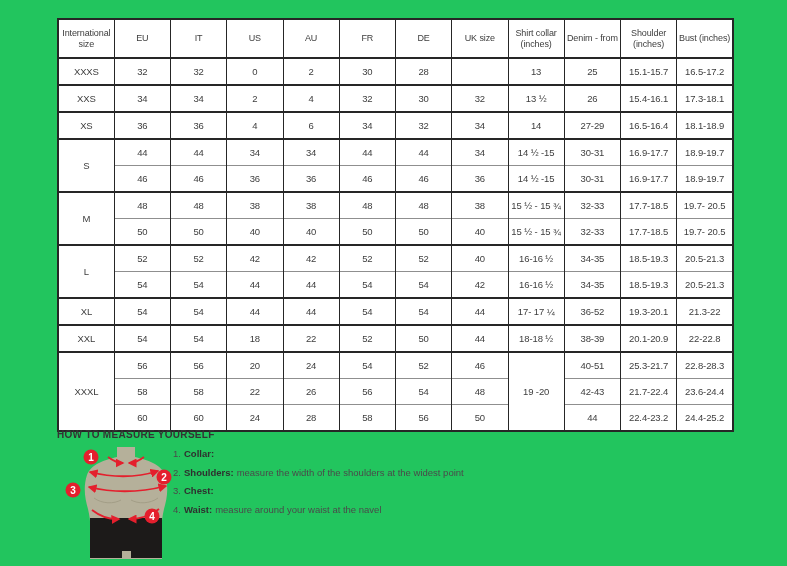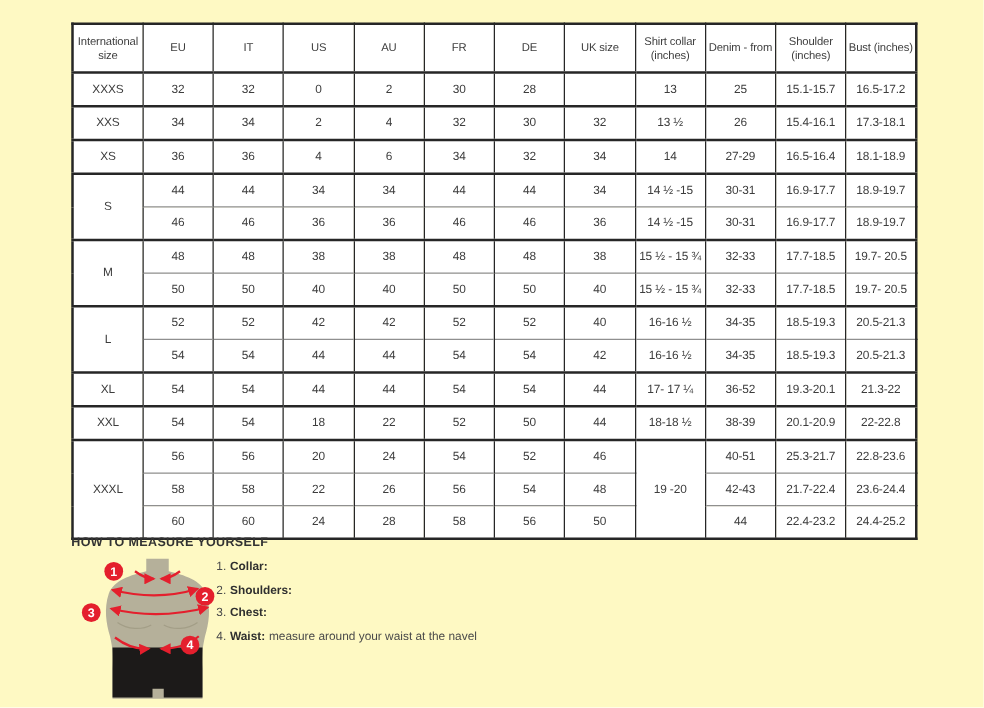--- a/index.html
+++ b/index.html
@@ -1,16 +1,16 @@
 <!DOCTYPE html>
 <html><head>
 <meta charset="utf-8">
 <style>
   html,body{margin:0;padding:0;background:#fff;}
-  .page{position:relative;width:787px;height:566px;background:#fef9c3;overflow:hidden;
+  .page{position:relative;width:787px;height:566px;background:#22c55e;overflow:hidden;
         font-family:"Liberation Sans", sans-serif;color:#3d3d3d;}
 
   
   table.size-chart{position:absolute;left:57px;top:18px;width:677px;border-collapse:collapse;
         table-layout:fixed;font-size:9.5px;letter-spacing:-0.1px;color:#3d3d3d;
         border:2px solid #262626;}
   table.size-chart th, table.size-chart td{
         border-left:1px solid #262626;text-align:center;vertical-align:middle;
         padding:0 1px;height:25px;font-weight:400;background:#fff;}
   table.size-chart thead th{height:37px;font-size:9px;line-height:11px;
@@ -208,21 +208,21 @@
           <td>56</td>
           <td>56</td>
           <td>20</td>
           <td>24</td>
           <td>54</td>
           <td>52</td>
           <td>46</td>
           <td rowspan="3">19 -20</td>
           <td>40-51</td>
           <td>25.3-21.7</td>
-          <td>22.8-23.6</td>
+          <td>22.8-28.3</td>
         </tr>
         <tr>
           <td>58</td>
           <td>58</td>
           <td>22</td>
           <td>26</td>
           <td>56</td>
           <td>54</td>
           <td>48</td>
           <td>42-43</td>
@@ -291,20 +291,21 @@
   </div>
 
   <ol class="instructions" id="instructions">
       <li>
         <span class="num">1.</span>
         <span class="term">Collar:</span>
       </li>
       <li>
         <span class="num">2.</span>
         <span class="term">Shoulders:</span>
+        <span>measure the width of the shoulders at the widest point</span>
       </li>
       <li>
         <span class="num">3.</span>
         <span class="term">Chest:</span>
       </li>
       <li>
         <span class="num">4.</span>
         <span class="term">Waist:</span>
         <span>measure around your waist at the navel</span>
       </li>

